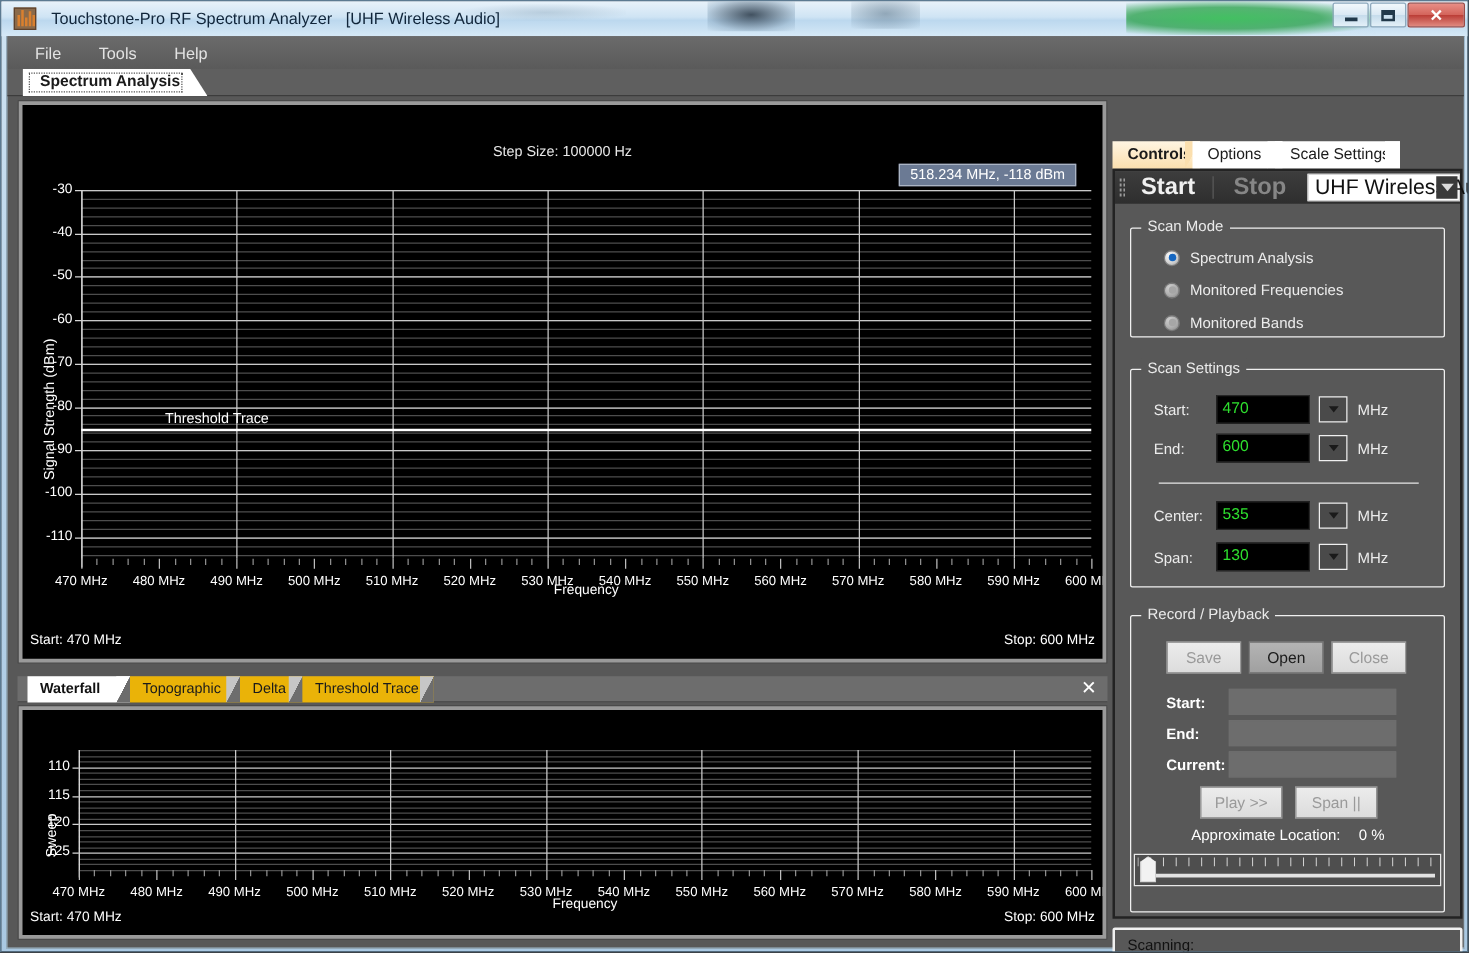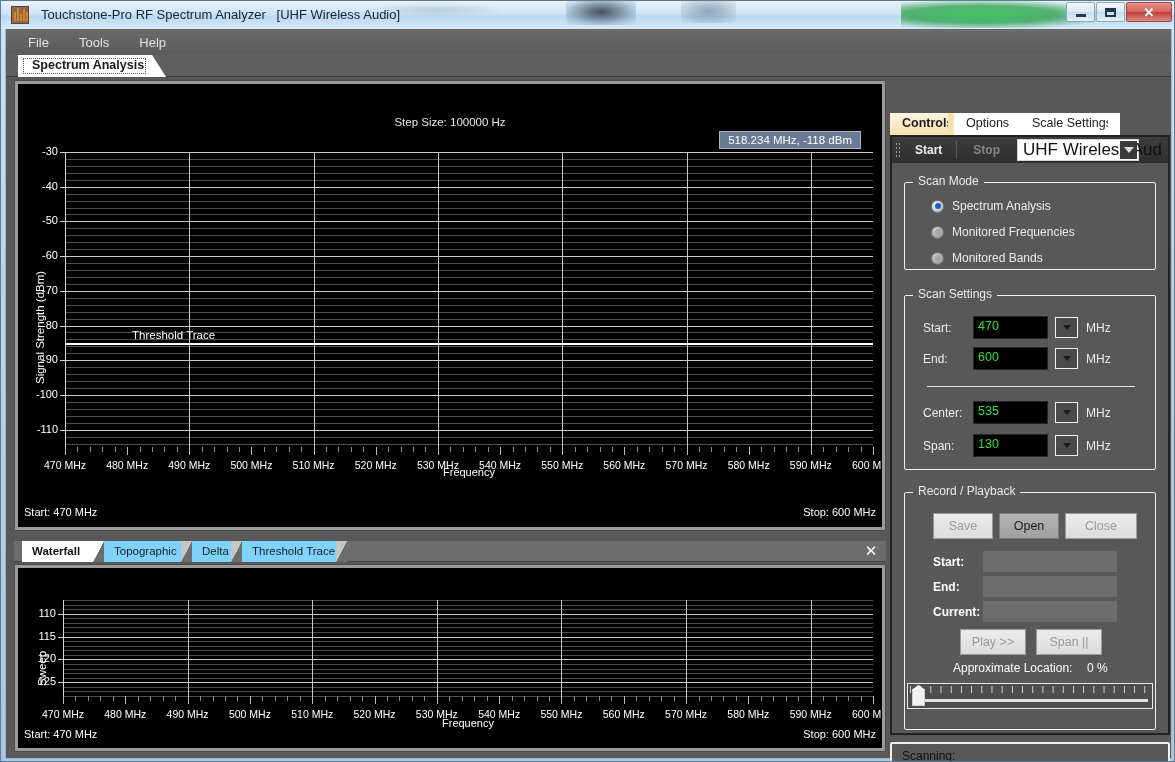--- a/index.html
+++ b/index.html
@@ -163,21 +163,21 @@
   .chart-footer .rgt { position: absolute; right: 6px; }
 
   
   .wf-tabstrip {
     position: absolute; left: 0; width: 872px; height: 21px;
     background: #6d6d6d; border-bottom: 1px solid #444;
   }
   .wf-tab {
     position: absolute; top: 0; height: 21px;
     line-height: 20px; font-size: 11.5px; color: #1b1b1b;
-    background: #7dd3fc;
+    background: #eab308;
     padding-left: 10px;
   }
   .wf-tab.active { background: #ffffff; font-weight: bold; color: #111; }
   .wf-tab .sl { position: absolute; right: 0; top: 0; bottom: 0; width: 11px; }
   .wf-close {
     position: absolute; right: 6px; top: 1px; width: 18px; height: 18px;
     color: #ffffff; font-size: 15px; text-align: center; line-height: 17px;
   }
 
   
@@ -199,21 +199,21 @@
   }
   .toolbar {
     position: absolute; left: 0; top: 0; width: 276px; height: 26px;
     background: linear-gradient(180deg,#3d3d3d 0%, #2e2e2e 100%);
     display: flex; align-items: center;
   }
   .tb-grip { width: 7px; height: 16px; margin-left: 3px;
     background-image: radial-gradient(#9b9b9b 40%, transparent 41%);
     background-size: 3px 4px; }
   .tb-btn {
-    font-size: 12px; font-weight: bold; color: #f0f0f0;
+    font-size: 19px; font-weight: bold; color: #f0f0f0;
     padding: 3px 11px; margin-left: 2px;
   }
   .tb-btn.disabled { color: #868686; }
   .tb-sep { width: 1px; height: 18px; background: #5a5a5a; margin: 0 3px; }
   .tb-combo {
     position: relative; margin-left: 6px; width: 122px; height: 22px;
     background: #ffffff; border: 1px solid #d5d5d5;
     display: flex; align-items: center;
   }
   .tb-combo span { font-size: 17px; color: #111; padding-left: 5px; white-space: nowrap; }
@@ -781,21 +781,21 @@
               </div>
             <div class="unit">MHz</div>
           </div>
         </div>
 
         <div class="group" style="left:12px;top:355px;width:252px;height:238px;">
           <div class="glabel">Record / Playback</div>
 
           <div class="btn" style="position:absolute;left:28px;top:20px;width:60px;">Save</div>
           <div class="btn enabled" style="position:absolute;left:94px;top:20px;width:60px;">Open</div>
-          <div class="btn" style="position:absolute;left:160px;top:20px;width:72px;">Close</div>
+          <div class="btn" style="position:absolute;left:160px;top:20px;width:60px;">Close</div>
 
           <div style="position:absolute;left:28px;top:62px;" class="lbl-white lbl-bold">Start:</div>
           <div class="ro-field" style="position:absolute;left:78px;top:58px;width:134px;"></div>
 
           <div style="position:absolute;left:28px;top:87px;" class="lbl-white lbl-bold">End:</div>
           <div class="ro-field" style="position:absolute;left:78px;top:83px;width:134px;"></div>
 
           <div style="position:absolute;left:28px;top:112px;" class="lbl-white lbl-bold">Current:</div>
           <div class="ro-field" style="position:absolute;left:78px;top:108px;width:134px;"></div>
 

